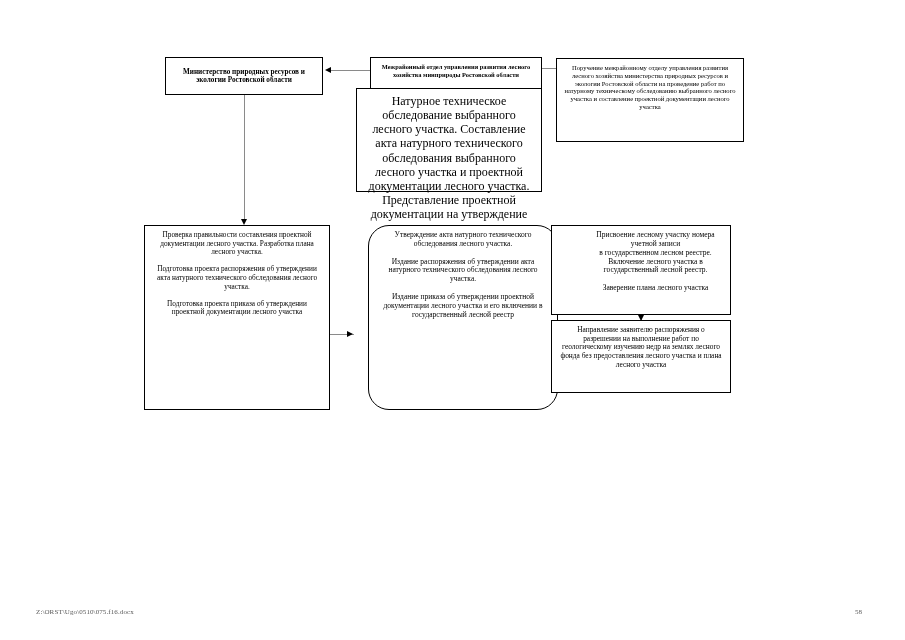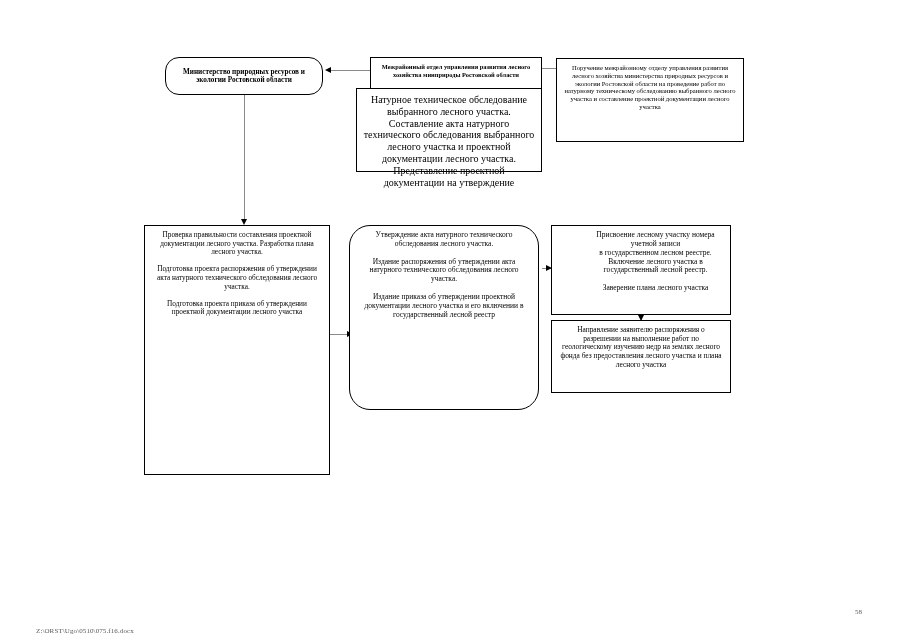--- a/index.html
+++ b/index.html
@@ -86,35 +86,34 @@
     height: 14px;
     font-family: "Liberation Serif", "DejaVu Serif", serif;
     font-size: 7px;
     color: #5a5a5a;
   }
   .footer .path {
     position: absolute;
     left: 36px;
     top: 0;
     letter-spacing: .1px;
-    margin-top: 19px;
   }
   .footer .pageno {
     position: absolute;
     right: 43px;
     top: 0;
   }
 
   
-  #box-ministry   { left:165px; top:57px;  width:158px; height:38px; font-size:7.2px;border-radius:14px; }
+  #box-ministry   { left:165px; top:57px;  width:158px; height:38px; font-size:7.2px; }
   #box-dept       { left:370px; top:57px;  width:172px; height:34px; font-size:6.4px; }
-  #box-survey     { left:356px; top:88px;  width:186px; height:84px; font-size:10px; }
+  #box-survey     { left:356px; top:88px;  width:186px; height:104px; font-size:12px; }
   #box-assignment { left:556px; top:58px;  width:188px; height:84px; font-size:6.6px; }
-  #box-check      { left:144px; top:225px; width:186px; height:250px; font-size:7.3px; }
-  #box-approve    { left:349px; top:225px; width:190px; height:185px; font-size:7.5px;border-radius:21px; }
+  #box-check      { left:144px; top:225px; width:186px; height:185px; font-size:7.3px; }
+  #box-approve    { left:368px; top:225px; width:190px; height:185px; font-size:7.5px;border-radius:21px; }
   #box-registry   { left:551px; top:225px; width:180px; height:90px; font-size:7.5px;padding-left:35px; }
   #box-notify     { left:551px; top:320px; width:180px; height:73px; font-size:7.4px; }
 </style>
 </head>
 <body>
 
 <div id="page">
 
   <div class="conn h" style="left:535px; top:68px; width:22px;"></div>
   <div class="arrow left" style="left:533px; top:64.5px;"></div>

